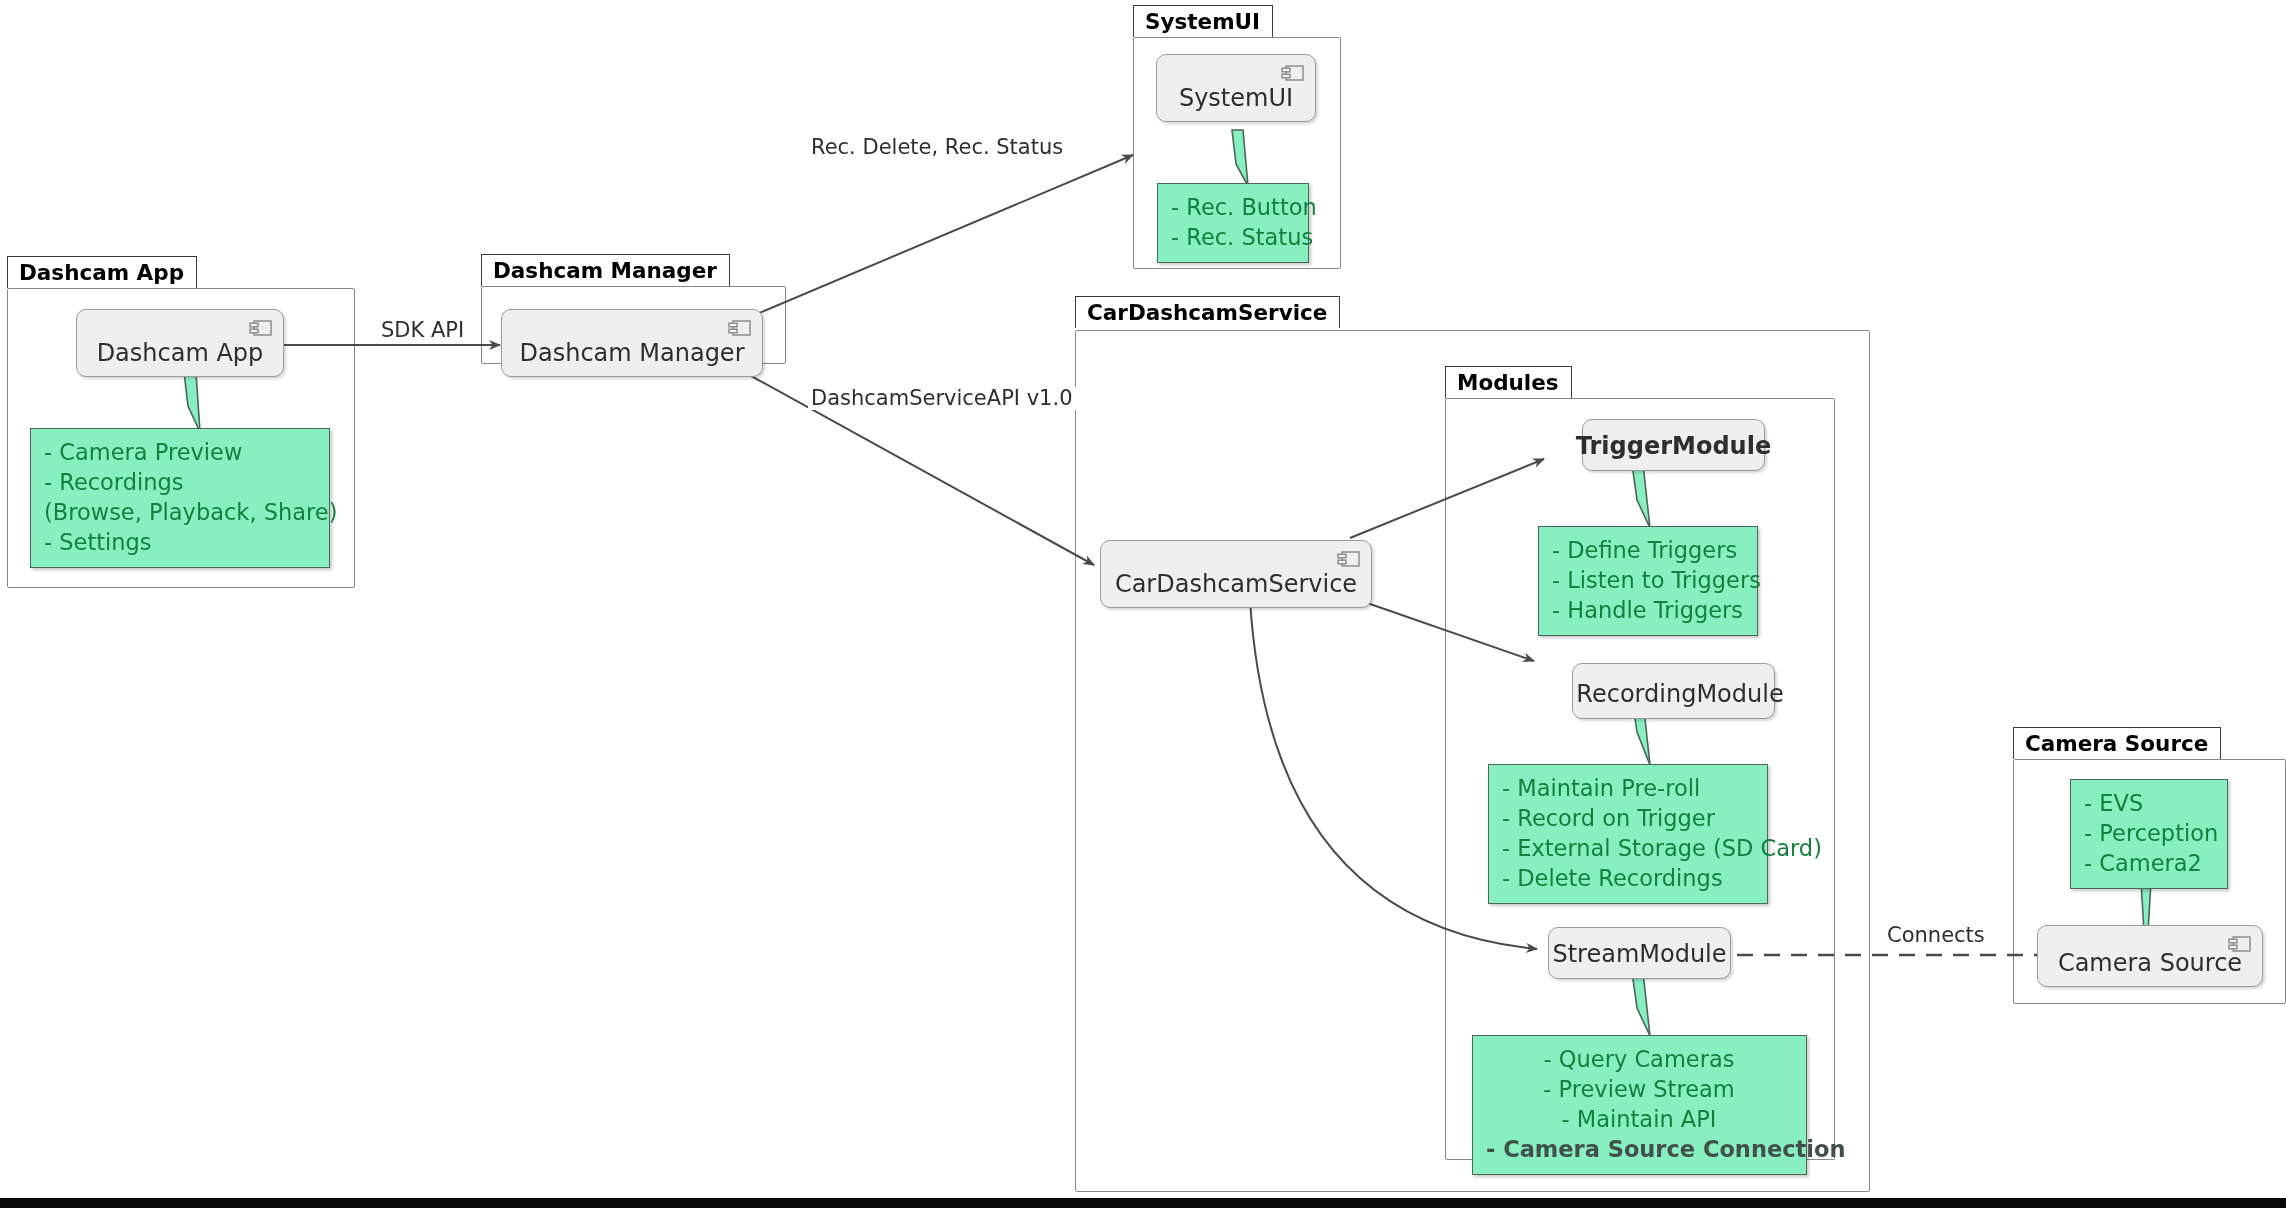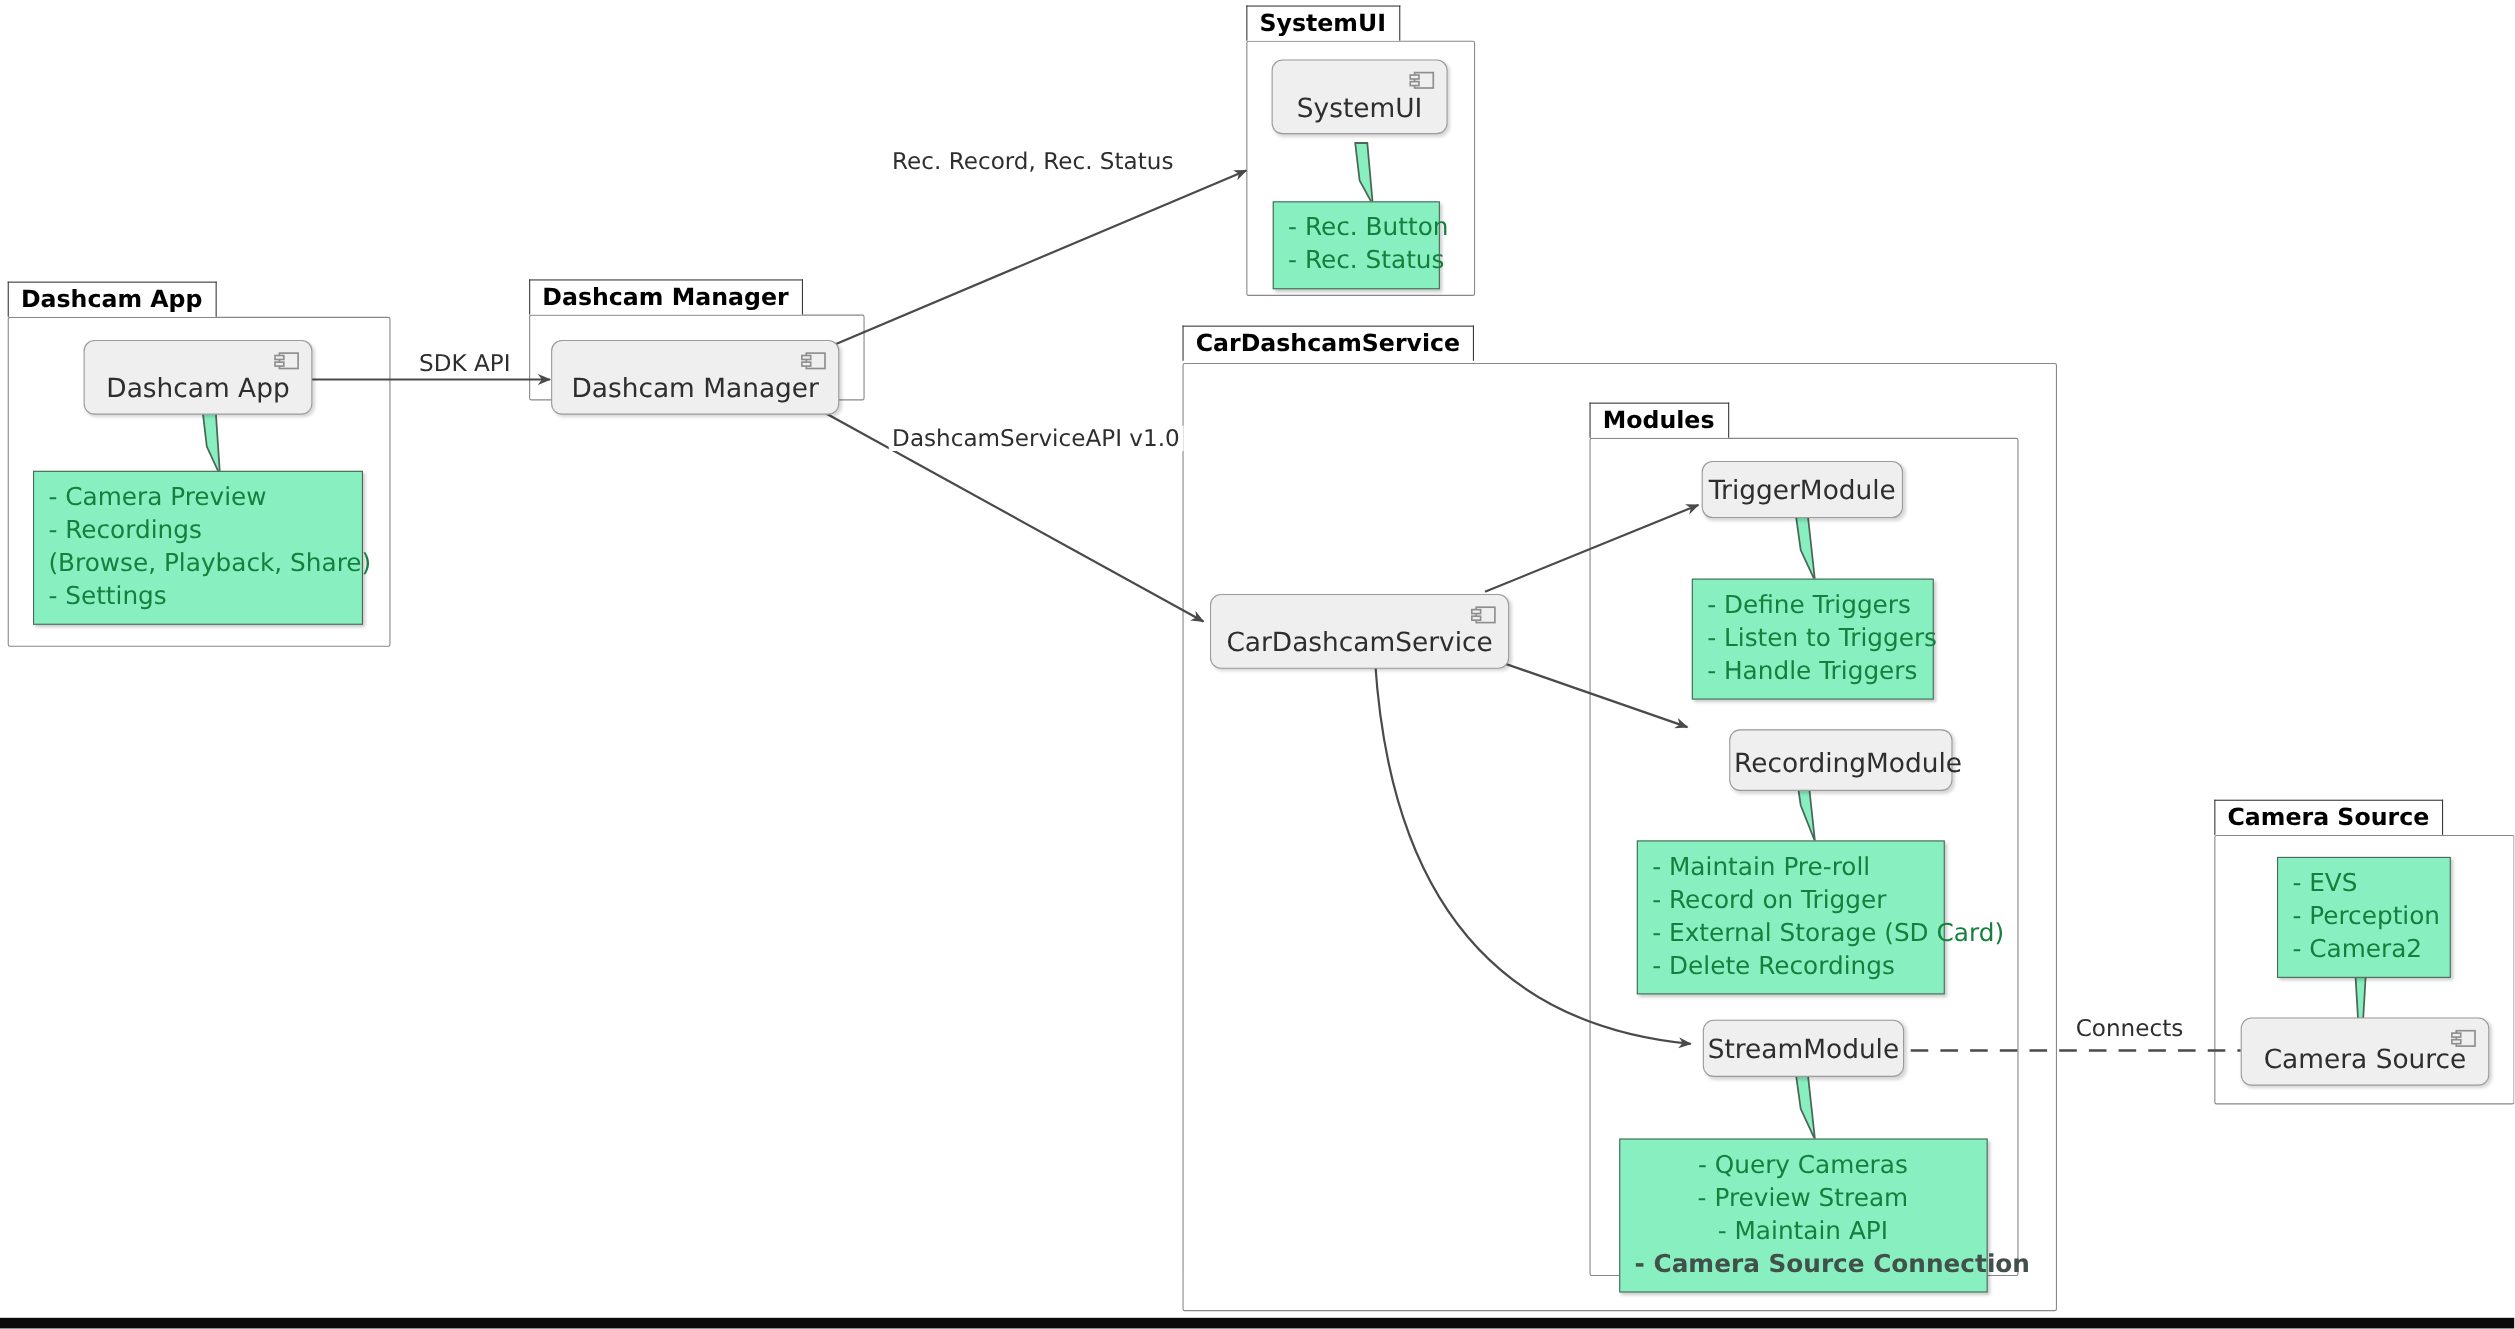--- a/index.html
+++ b/index.html
@@ -250,21 +250,21 @@
     </svg>
   </div>
 
   <div class="pkg" style="left:1445px; top:366px;">
     <div class="pkg-tab" style="left:0; top:0;">
       <span>Modules</span>
     </div>
     <div class="pkg-body" style="left:0; top:32px; width:390px; height:762px;"></div>
   </div>
 
-  <div class="comp" style="left:1547px; top:419px; width:183px; height:52px;">
+  <div class="comp" style="left:1582px; top:419px; width:183px; height:52px;font-weight:bold;">
     <span class="comp-label" style="padding-bottom:12px;">TriggerModule</span>
   </div>
   <div class="note" style="left:1538px; top:526px; width:220px;">
     <svg class="note-fold" width="22" height="22" viewBox="0 0 22 22" style="right:-1px; top:-1px;">
       <polygon points="0,0 22,22 0,22" fill="#88EFC0"></polygon>
       <polygon points="0,0 22,22 0,22" fill="none" stroke="#4d6655" stroke-width="1.6"></polygon>
     </svg>
     <div class="note-line">- Define Triggers</div>
     <div class="note-line">- Listen to Triggers</div>
     <div class="note-line">- Handle Triggers</div>
@@ -322,21 +322,21 @@
       <rect x="1" y="4.2" width="8" height="3.6" fill="#EFEFEF" stroke="#8e8e8e" stroke-width="1.5"></rect>
       <rect x="1" y="10.2" width="8" height="3.6" fill="#EFEFEF" stroke="#8e8e8e" stroke-width="1.5"></rect>
     </svg>
   </div>
 
   <div class="edge-label" style="left:378px; top:319px;">
     <span>SDK API</span>
   </div>
 
   <div class="edge-label" style="left:808px; top:136px;">
-    <span>Rec. Record, Rec. Status</span>
+    <span>Rec. Delete, Rec. Status</span>
   </div>
 
   <div class="edge-label" style="left:808px; top:387px;">
     <span>DashcamServiceAPI v1.0</span>
   </div>
 
   <div class="edge-label" style="left:1884px; top:924px;">
     <span>Connects</span>
   </div>
 

